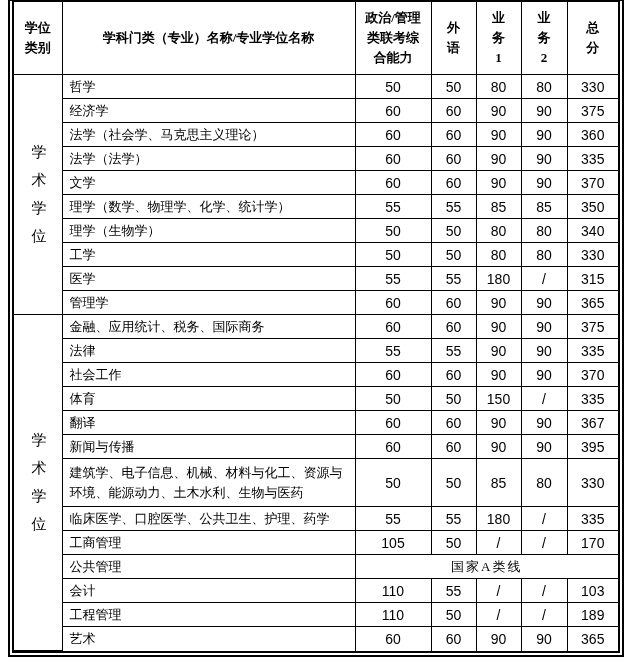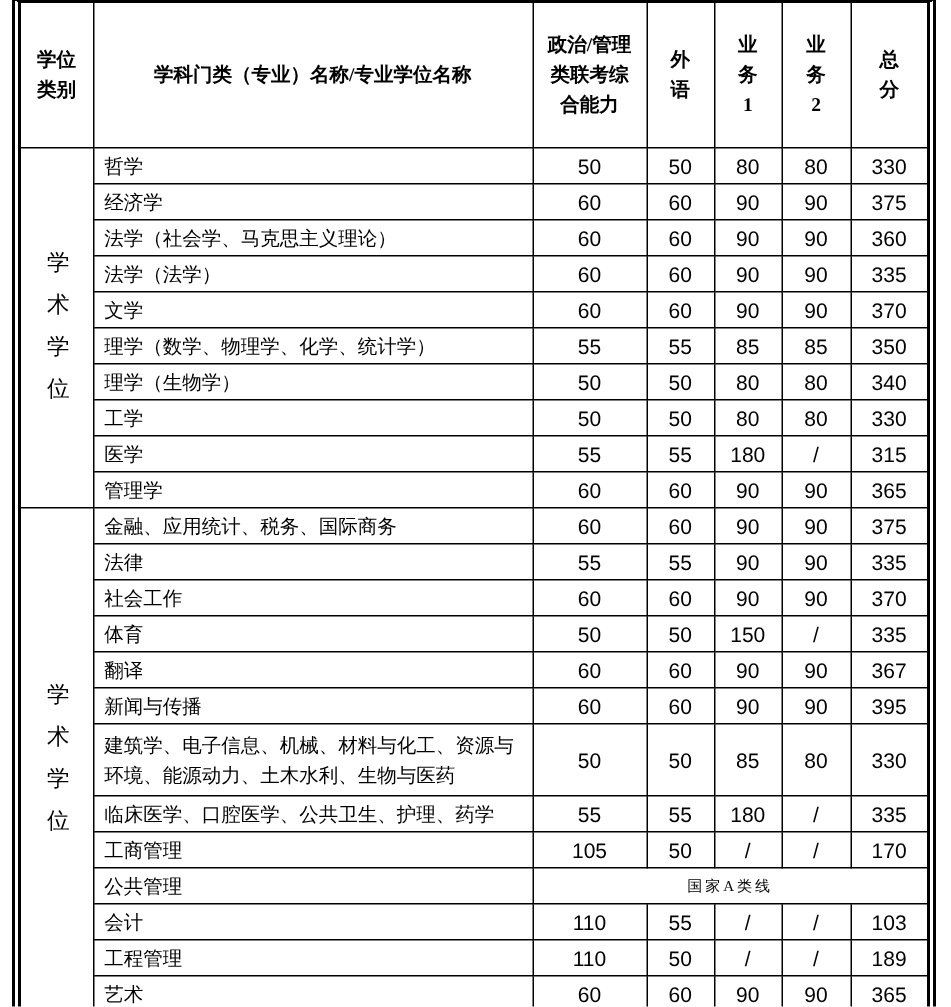--- a/index.html
+++ b/index.html
@@ -38,21 +38,21 @@
   thead th{
     font-weight:bold;
     font-size:13px;
     text-align:center;
     height:62px;
     line-height:1.55;
     padding:2px 3px;
   }
   .hw{width:2.6em;margin:0 auto;word-break:break-all;}
   .hv{width:1.25em;margin:0 auto;word-break:break-all;}
-  .hp{width:4.8em;margin:16px auto;word-break:break-all;}
+  .hp{width:4.8em;margin:4px auto;word-break:break-all;}
 
   tbody tr{height:24px;}
   tr.tall{height:48px;}
 
   td.name{
     font-size:13px;
     text-align:left;
     padding-left:7px;
     padding-right:5px;
     word-break:break-all;
@@ -60,21 +60,21 @@
     margin-left:16px;
   }
   td.num{
     font-family:"Liberation Sans",sans-serif;
     font-size:14px;
     text-align:center;
     padding:1px 2px;
   }
   td.merged{
     font-family:"Liberation Serif",serif;
-    font-size:10px;
+    font-size:13px;
     text-align:center;
     letter-spacing:2px;
   }
   td.grp{
     text-align:center;
     padding:2px 0;
   }
   .vlabel{
     width:1.15em;
     margin:0 auto;

